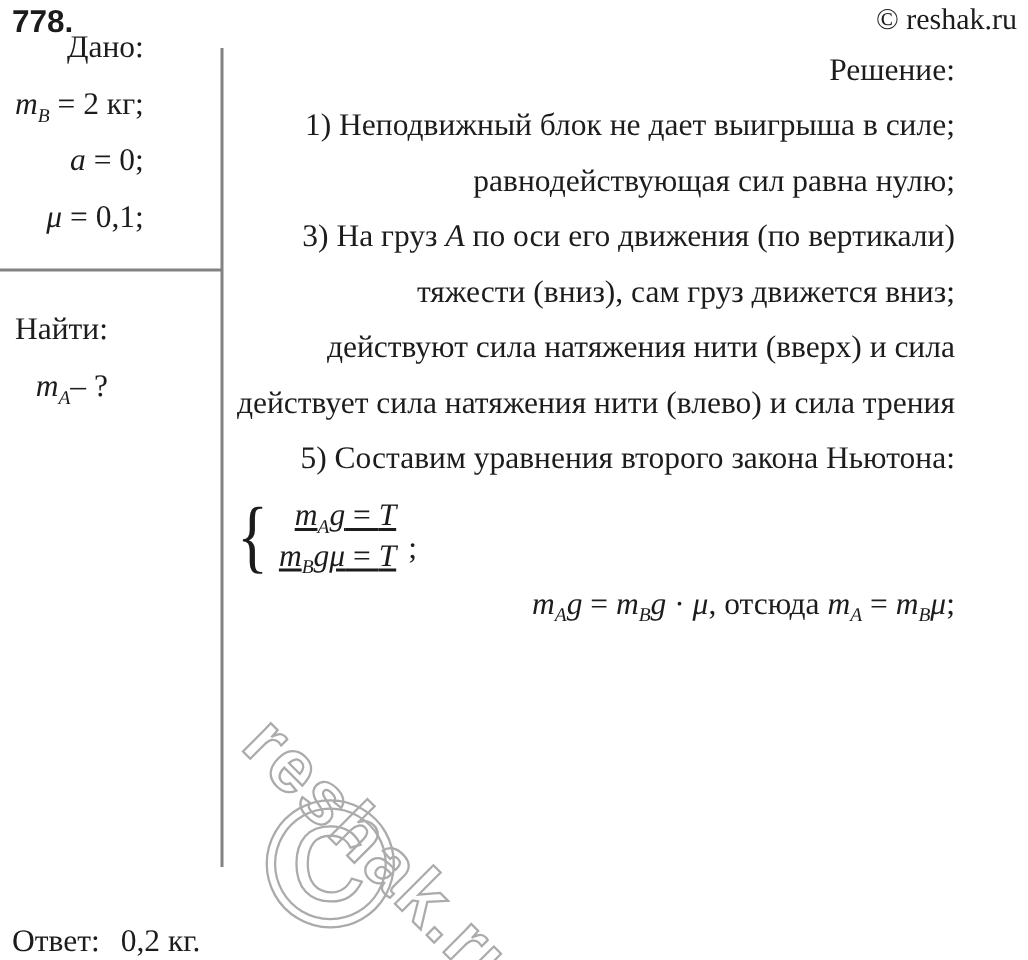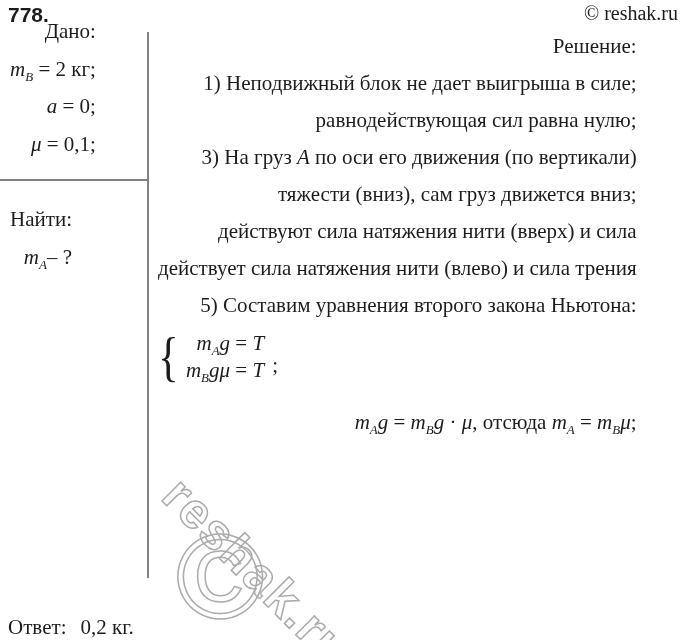--- a/index.html
+++ b/index.html
@@ -25,23 +25,23 @@
   .h-divider{position:absolute;left:0;top:179px;width:148px;height:2px;background:var(--divider-color);}
   .left-col{position:absolute;left:10px;top:13px;font-size:21px;line-height:37.5px;white-space:nowrap;}
   .find-col{position:absolute;left:10px;top:181px;font-size:21px;line-height:37.5px;white-space:nowrap;margin-top:20px;}
   .right-col{position:absolute;left:158px;top:28px;font-size:21px;line-height:37px;white-space:nowrap;}
   .line{display:block;}
   .it{font-style:italic;}
   sub{font-size:13px;line-height:0;}
   .system{display:flex;align-items:center;margin-top:6px;height:54px;}
   .brace{font-size:54px;line-height:54px;transform:scaleX(0.8);transform-origin:left center;margin-right:2px;}
   .eqs{display:inline-flex;flex-direction:column;line-height:27px;}
-  .eq{display:block;}
+  .eq{display:block;text-decoration:underline;}
   .sys-semi{align-self:center;margin-left:8px;margin-top:16px;font-size:21px;}
-  .l-after-sys{margin-top:20px;}
+  .l-after-sys{margin-top:0;}
   .answer{position:absolute;left:8px;top:615px;font-size:21px;}
   .ans-val{margin-left:14px;}
   .watermark{position:absolute;inset:0;pointer-events:none;z-index:5;}
   .wm-copy{
     position:absolute;left:176px;top:516px;
     font-size:120px;line-height:1;
     font-family:"Liberation Sans","DejaVu Sans",sans-serif;
     color:transparent;-webkit-text-stroke:1.5px var(--wm-stroke);
   }
   .wm-text{

